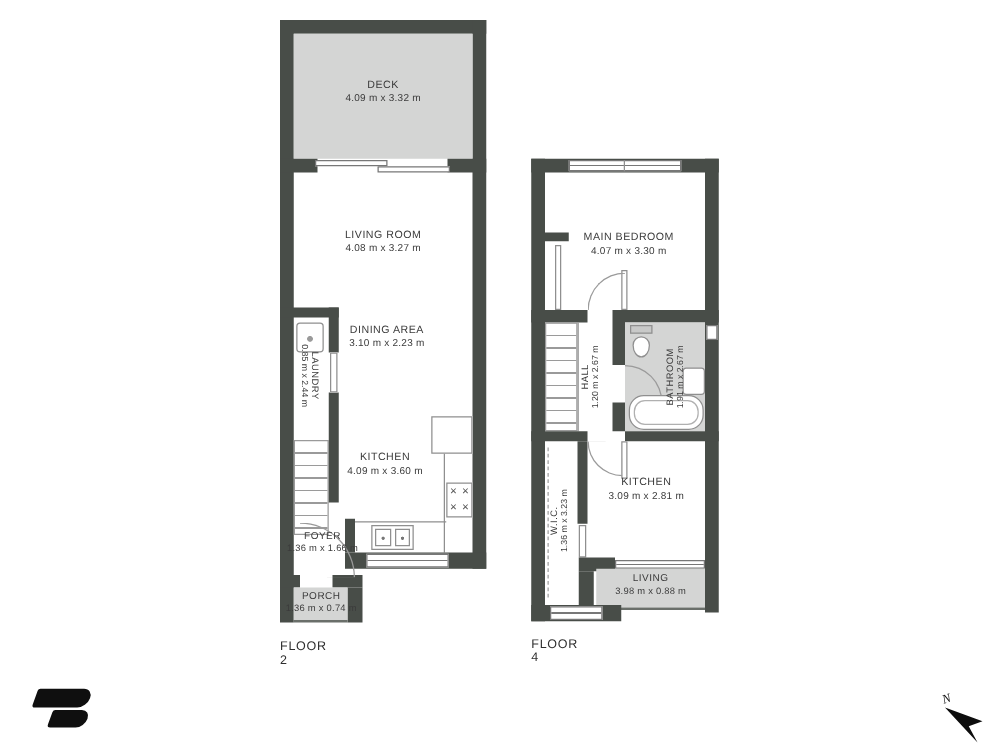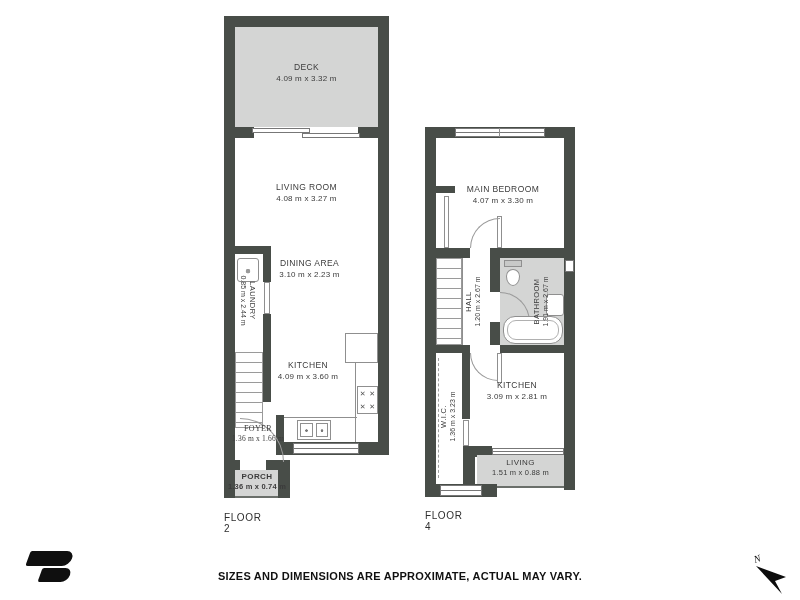--- a/index.html
+++ b/index.html
@@ -109,29 +109,29 @@
       <div class="name">KITCHEN</div>
       <div class="dims">4.09 m x 3.60 m</div>
     </div>
     <div class="wall" style="left:276px;top:442px;width:113px;height:13px;"></div>
     <div class="winh" style="left:293px;top:443px;width:66px;height:11px;"></div>
 
     <div class="wall" style="left:276px;top:415px;width:8px;height:27px;"></div>
     <div class="wall" style="left:224px;top:460px;width:16px;height:10px;"></div>
     <div class="wall" style="left:266px;top:460px;width:24px;height:10px;"></div>
     <div class="arc tr" style="left:240px;top:418px;width:44px;height:44px;"></div>
-    <div class="label sm" style="left:213px;top:424px;width:90px;font-family:Liberation Serif, serif;">
+    <div class="label sm" style="left:213px;top:424px;width:90px;">
       <div class="name">FOYER</div>
       <div class="dims">1.36 m x 1.66 m</div>
     </div>
 
     <div class="wall" style="left:278px;top:470px;width:12px;height:28px;"></div>
     <div class="fill" style="left:235px;top:470px;width:43px;height:26px;"></div>
     <div class="dark-line" style="left:235px;top:496px;width:43px;height:2px;"></div>
-    <div class="label sm" style="left:213px;top:472px;width:88px;font-weight:bold;">
+    <div class="label sm" style="left:213px;top:472px;width:88px;">
       <div class="name">PORCH</div>
       <div class="dims">1.36 m x 0.74 m</div>
     </div>
 
     <div class="floor-tag" style="left:224px;top:512px;">FLOOR 2</div>
   </div>
 
   <div class="a">
 
     <div class="wall" style="left:425px;top:127px;width:150px;height:11px;"></div>
@@ -198,34 +198,33 @@
       <div class="dims">3.09 m x 2.81 m</div>
     </div>
 
     <div class="wall" style="left:463px;top:446px;width:29px;height:11px;"></div>
     <div class="wall" style="left:463px;top:457px;width:12px;height:27px;"></div>
     <div class="winh" style="left:492px;top:448px;width:72px;height:7px;"></div>
     <div class="fill" style="left:477px;top:455px;width:87px;height:31px;"></div>
     <div class="dark-line" style="left:477px;top:486px;width:87px;height:2px;"></div>
     <div class="label sm" style="left:477px;top:458px;width:87px;">
       <div class="name">LIVING</div>
-      <div class="dims">1.51 m x 0.88 m</div>
+      <div class="dims">3.98 m x 0.88 m</div>
     </div>
 
     <div class="wall" style="left:425px;top:484px;width:72px;height:13px;"></div>
     <div class="winh" style="left:440px;top:485px;width:42px;height:11px;"></div>
 
     <div class="floor-tag" style="left:425px;top:510px;">FLOOR 4</div>
   </div>
 
   <div class="a" style="left:26px;top:546px;width:60px;height:46px;">
     <div class="logo-bar" style="left:2px;top:5px;width:44px;height:15px;border-radius:2px 9px 9px 3px;transform:skewX(-20deg);"></div>
     <div class="logo-bar" style="left:14px;top:22px;width:30px;height:14px;border-radius:2px 8px 8px 3px;transform:skewX(-20deg);"></div>
   </div>
 
-  <div class="disclaimer">SIZES AND DIMENSIONS ARE APPROXIMATE, ACTUAL MAY VARY.</div>
 
   <svg class="a" style="left:748px;top:550px;" width="48" height="46" viewBox="0 0 48 46">
     <text x="7" y="13" font-size="10" font-style="italic" font-family="Liberation Serif, serif" fill="#111" transform="rotate(-18 7 13)">N</text>
     <polygon points="8,16 38,27 27,31 34,44" fill="#0d0d0d"></polygon>
   </svg>
 
 </div>
 
 </body></html>

